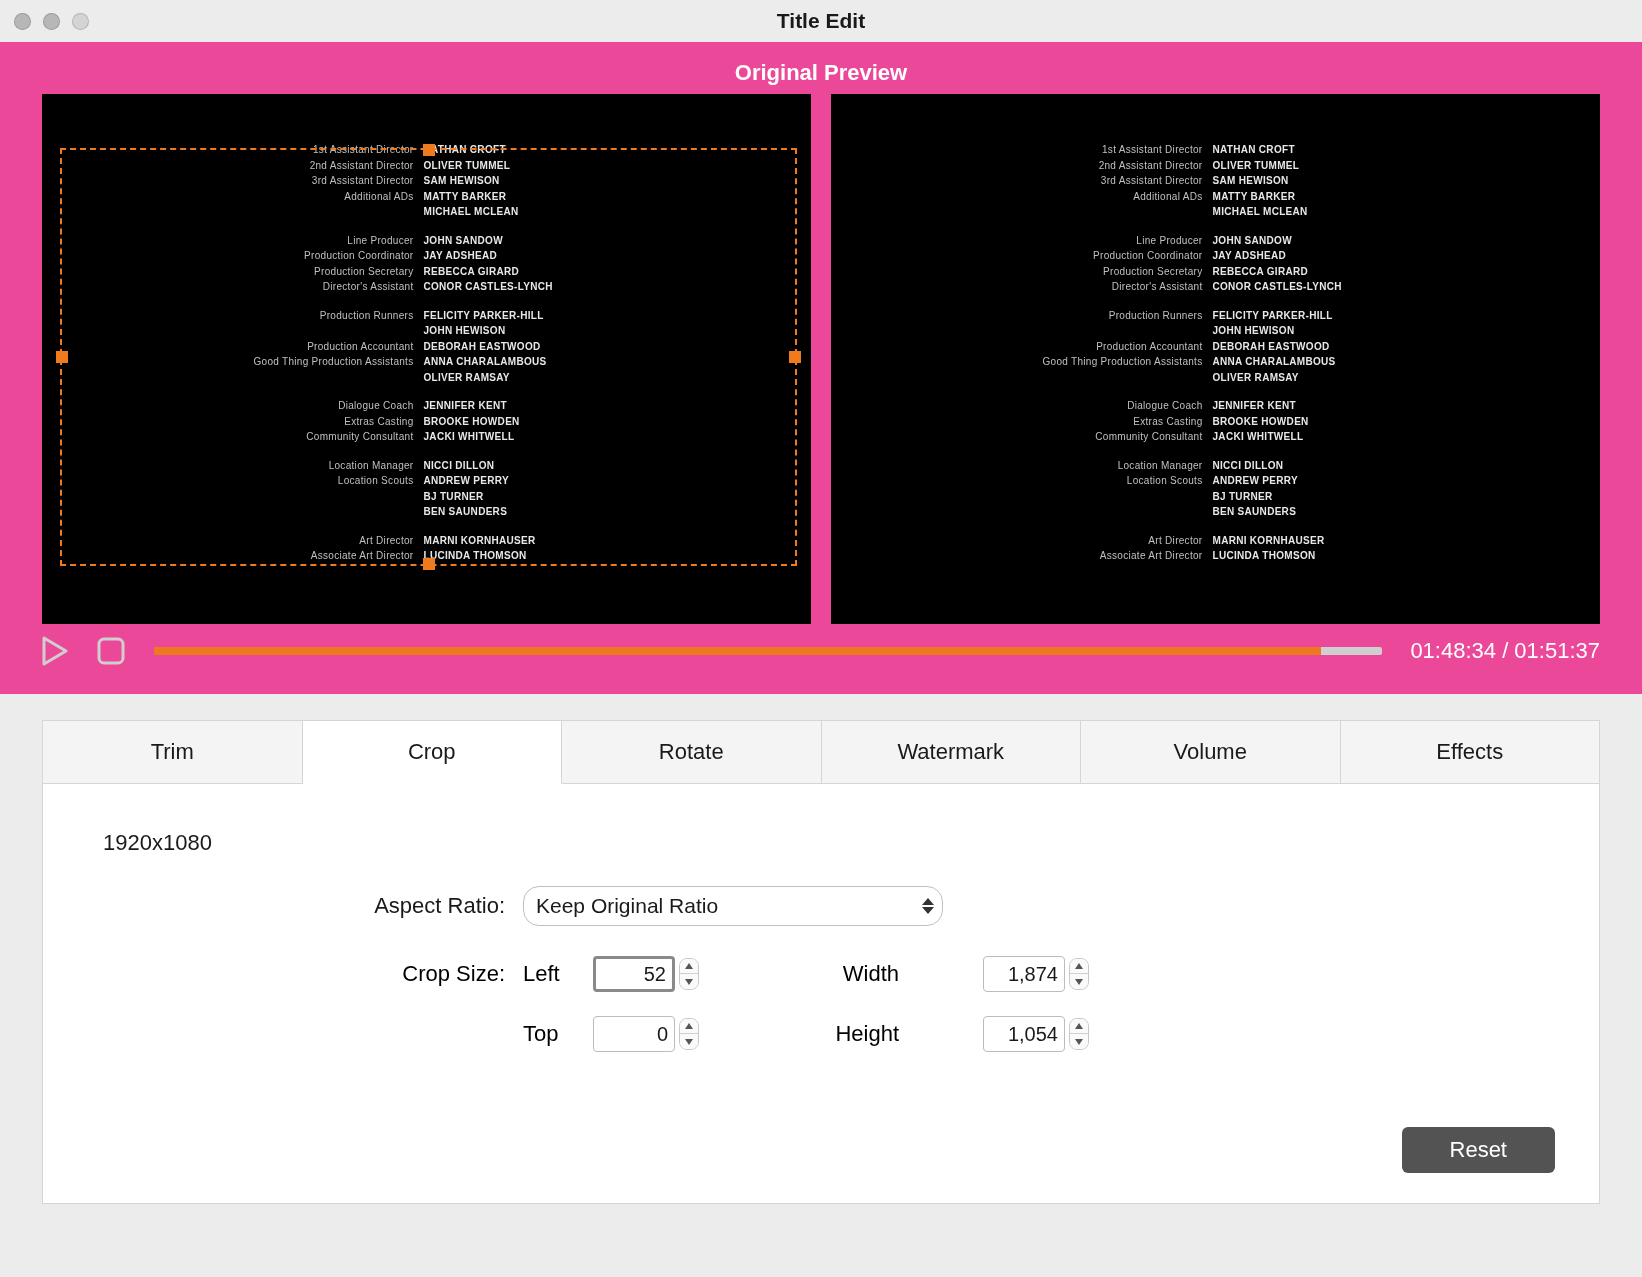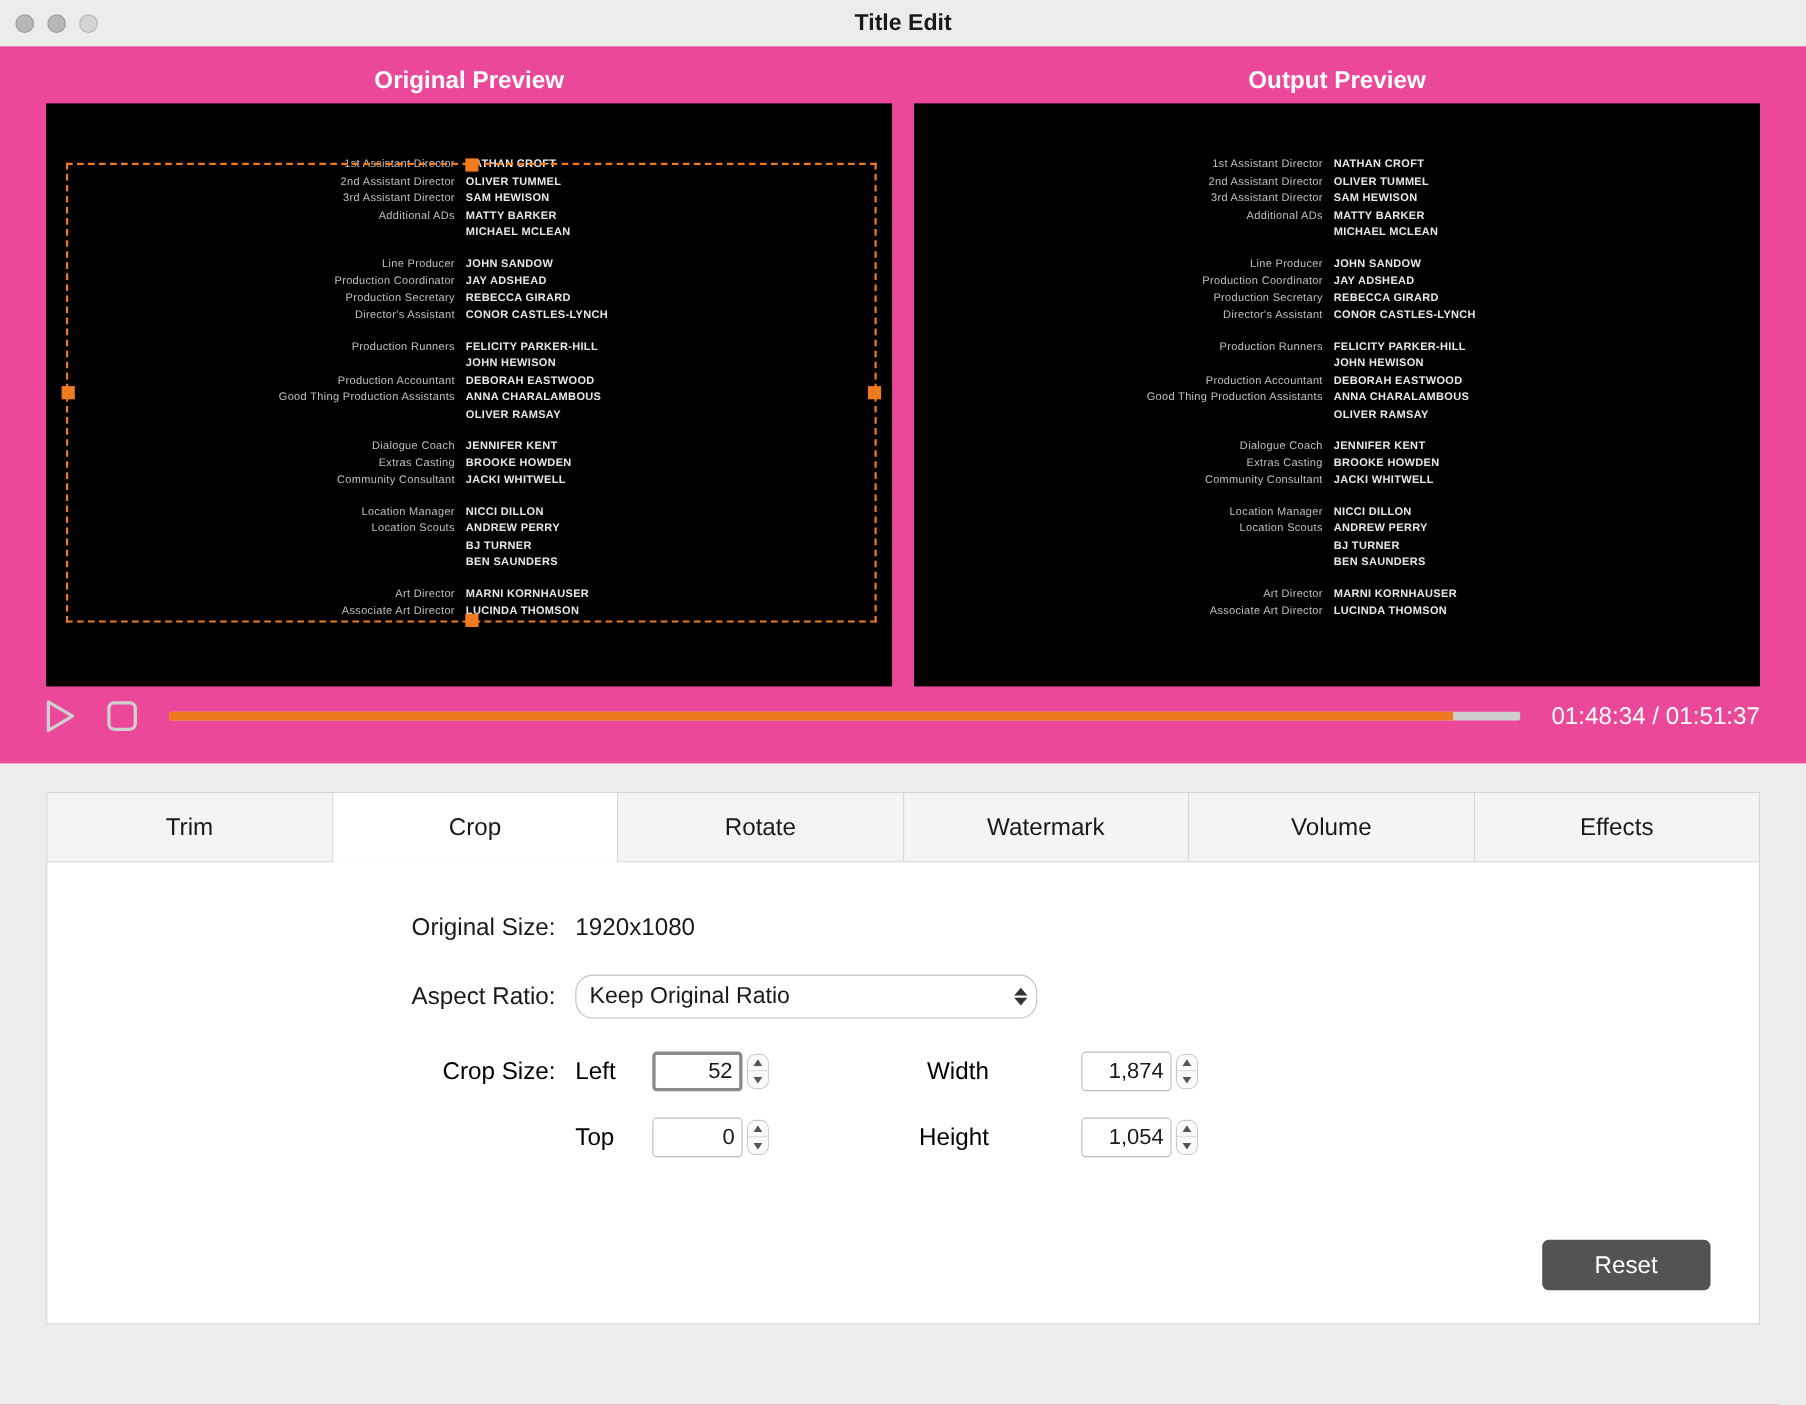--- a/index.html
+++ b/index.html
@@ -178,21 +178,20 @@
     <div class="dot"></div>
     <div class="dot"></div>
     <div class="dot disabled"></div>
   </div>
   <div class="win-title">Title Edit</div>
 </div>
 
 <div class="preview-area">
   <div class="preview-headers">
     <div>Original Preview</div>
-    <div>Output  Preview</div>
   </div>
   <div class="previews">
     <div class="preview-box">
       <div class="credits" id="credits-left">
           <div class="row">
             <div class="cl">1st Assistant Director</div>
             <div class="cr">NATHAN CROFT</div>
           </div>
           <div class="row">
             <div class="cl">2nd Assistant Director</div>
@@ -423,21 +422,20 @@
       <div class="tab">Trim</div>
       <div class="tab active">Crop</div>
       <div class="tab">Rotate</div>
       <div class="tab">Watermark</div>
       <div class="tab">Volume</div>
       <div class="tab">Effects</div>
     </div>
   <div class="tab-content">
 
     <div class="form-row">
-      <div class="lbl">Original Size:</div>
       <div class="val">1920x1080</div>
     </div>
 
     <div class="form-row">
       <div class="lbl">Aspect Ratio:</div>
       <div class="select-wrap">
         <span>Keep Original Ratio</span>
         <div class="chev">
             <span class="up"></span>
             <span class="dn"></span>

